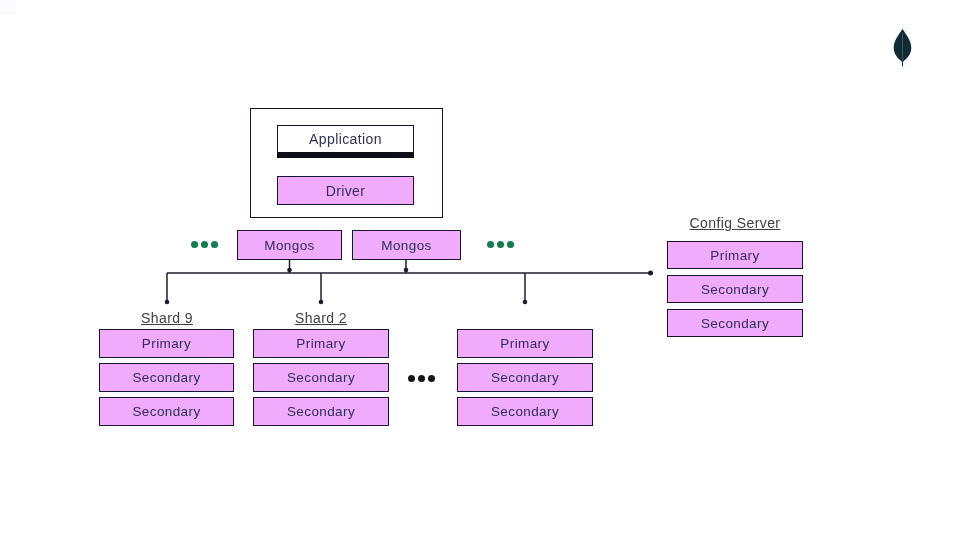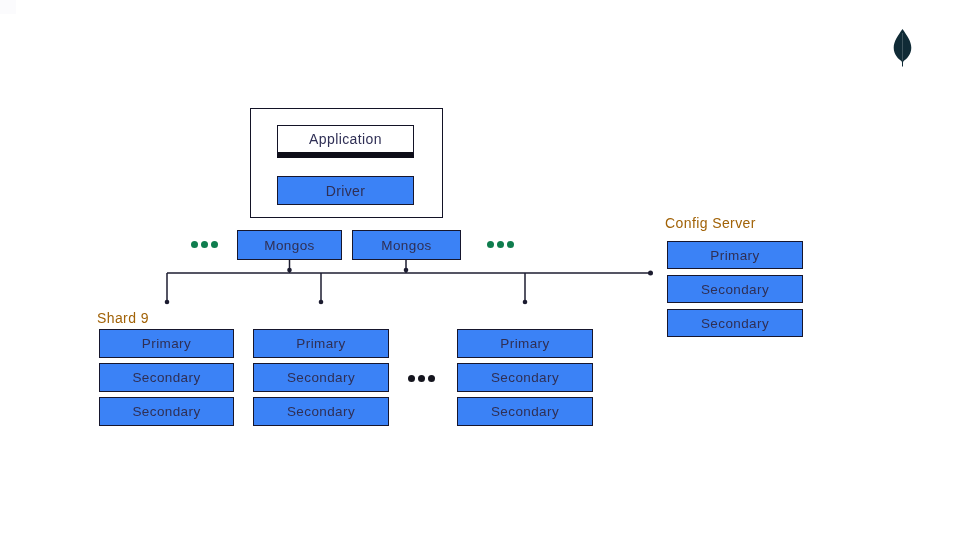--- a/index.html
+++ b/index.html
@@ -16,21 +16,21 @@
     background:#fbfbfd;
   }
 
   .leaf-logo { position:absolute; left:892px; top:29px; width:21px; height:38px; }
 
   .connector-layer { position:absolute; left:0; top:0; width:960px; height:540px; pointer-events:none; }
 
   .node {
     position:absolute; box-sizing:border-box;
     border:1.6px solid #16162d;
-    background:#3b82f6;
+    background:#f0abfc;
     display:flex; align-items:center; justify-content:center;
     color:#2f2f55; font-size:13.5px; letter-spacing:0.4px;
     white-space:nowrap;
   }
   .node.white { background:#ffffff; }
 
   .app-container {
     position:absolute; left:250px; top:108px; width:193px; height:110px;
     box-sizing:border-box; border:1.6px solid #131326; background:#ffffff;
   }
@@ -54,22 +54,22 @@
 
   .shard2-n1 { left:253px; top:329px; width:136px; height:29px; }
   .shard2-n2 { left:253px; top:363px; width:136px; height:29px; }
   .shard2-n3 { left:253px; top:397px; width:136px; height:29px; }
 
   .shardn-n1 { left:457px; top:329px; width:136px; height:29px; }
   .shardn-n2 { left:457px; top:363px; width:136px; height:29px; }
   .shardn-n3 { left:457px; top:397px; width:136px; height:29px; }
 
   .diagram-title {
-    position:absolute; text-align:left;
-    color:#a16207; font-size:14px; letter-spacing:0.4px; white-space:nowrap;
+    position:absolute; text-align:center;
+    color:#404040; font-size:14px; letter-spacing:0.4px; white-space:nowrap;text-decoration:underline;
   }
   .title-config  { left:665px; top:215px; width:140px; }
   .title-shard1  { left:97px;  top:310px; width:140px; }
   .title-shard2  { left:251px; top:310px; width:140px; }
   .title-shardn  { left:455px; top:310px; width:140px; }
 
   .dots { position:absolute; display:flex; gap:3px; align-items:center; }
   .dots span { width:7px; height:7px; border-radius:50%; display:block; }
   .dots.green span { background:#0f7d4e; }
   .dots.black span { background:#15151e; }
@@ -163,20 +163,21 @@
   <div class="node shard1-n1">
     <span>Primary</span>
   </div>
   <div class="node shard1-n2">
     <span>Secondary</span>
   </div>
   <div class="node shard1-n3">
     <span>Secondary</span>
   </div>
 
+  <div class="diagram-title title-shard2">Shard 2</div>
   <div class="node shard2-n1">
     <span>Primary</span>
   </div>
   <div class="node shard2-n2">
     <span>Secondary</span>
   </div>
   <div class="node shard2-n3">
     <span>Secondary</span>
   </div>
 

